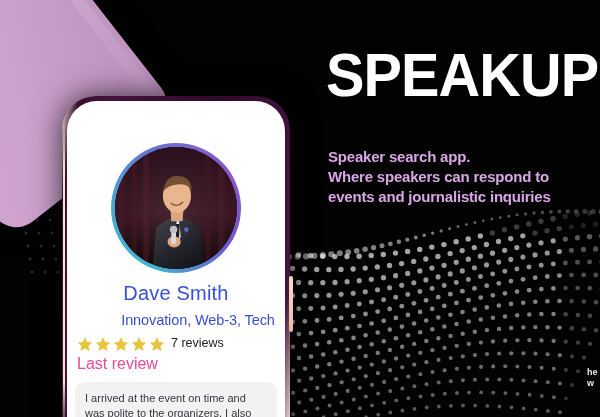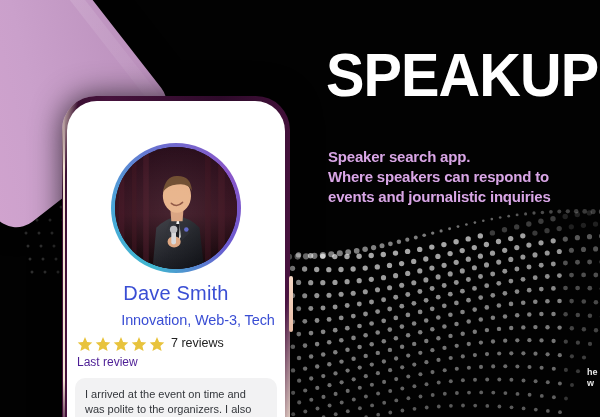--- a/index.html
+++ b/index.html
@@ -119,22 +119,22 @@
     margin:8px 0 0 10px;
   }
   .stars{display:flex;gap:2px;}
   .star{width:16px;height:16px;display:block;}
   .reviews-count{
     font-size:12.5px;
     color:#222;
   }
   .last-review{
     margin:3px 0 8px 10px;
-    font-size:12px;
-    color:#4c1d95;
+    font-size:16px;
+    color:#ec4899;
   }
 
   .review-card{
     margin:9px 8px 0 8px;
     background:#f2f2f3;
     border-radius:10px 10px 0 0;
     padding:9px 10px 4px 10px;
     box-sizing:border-box;
   }
   .review-text{

